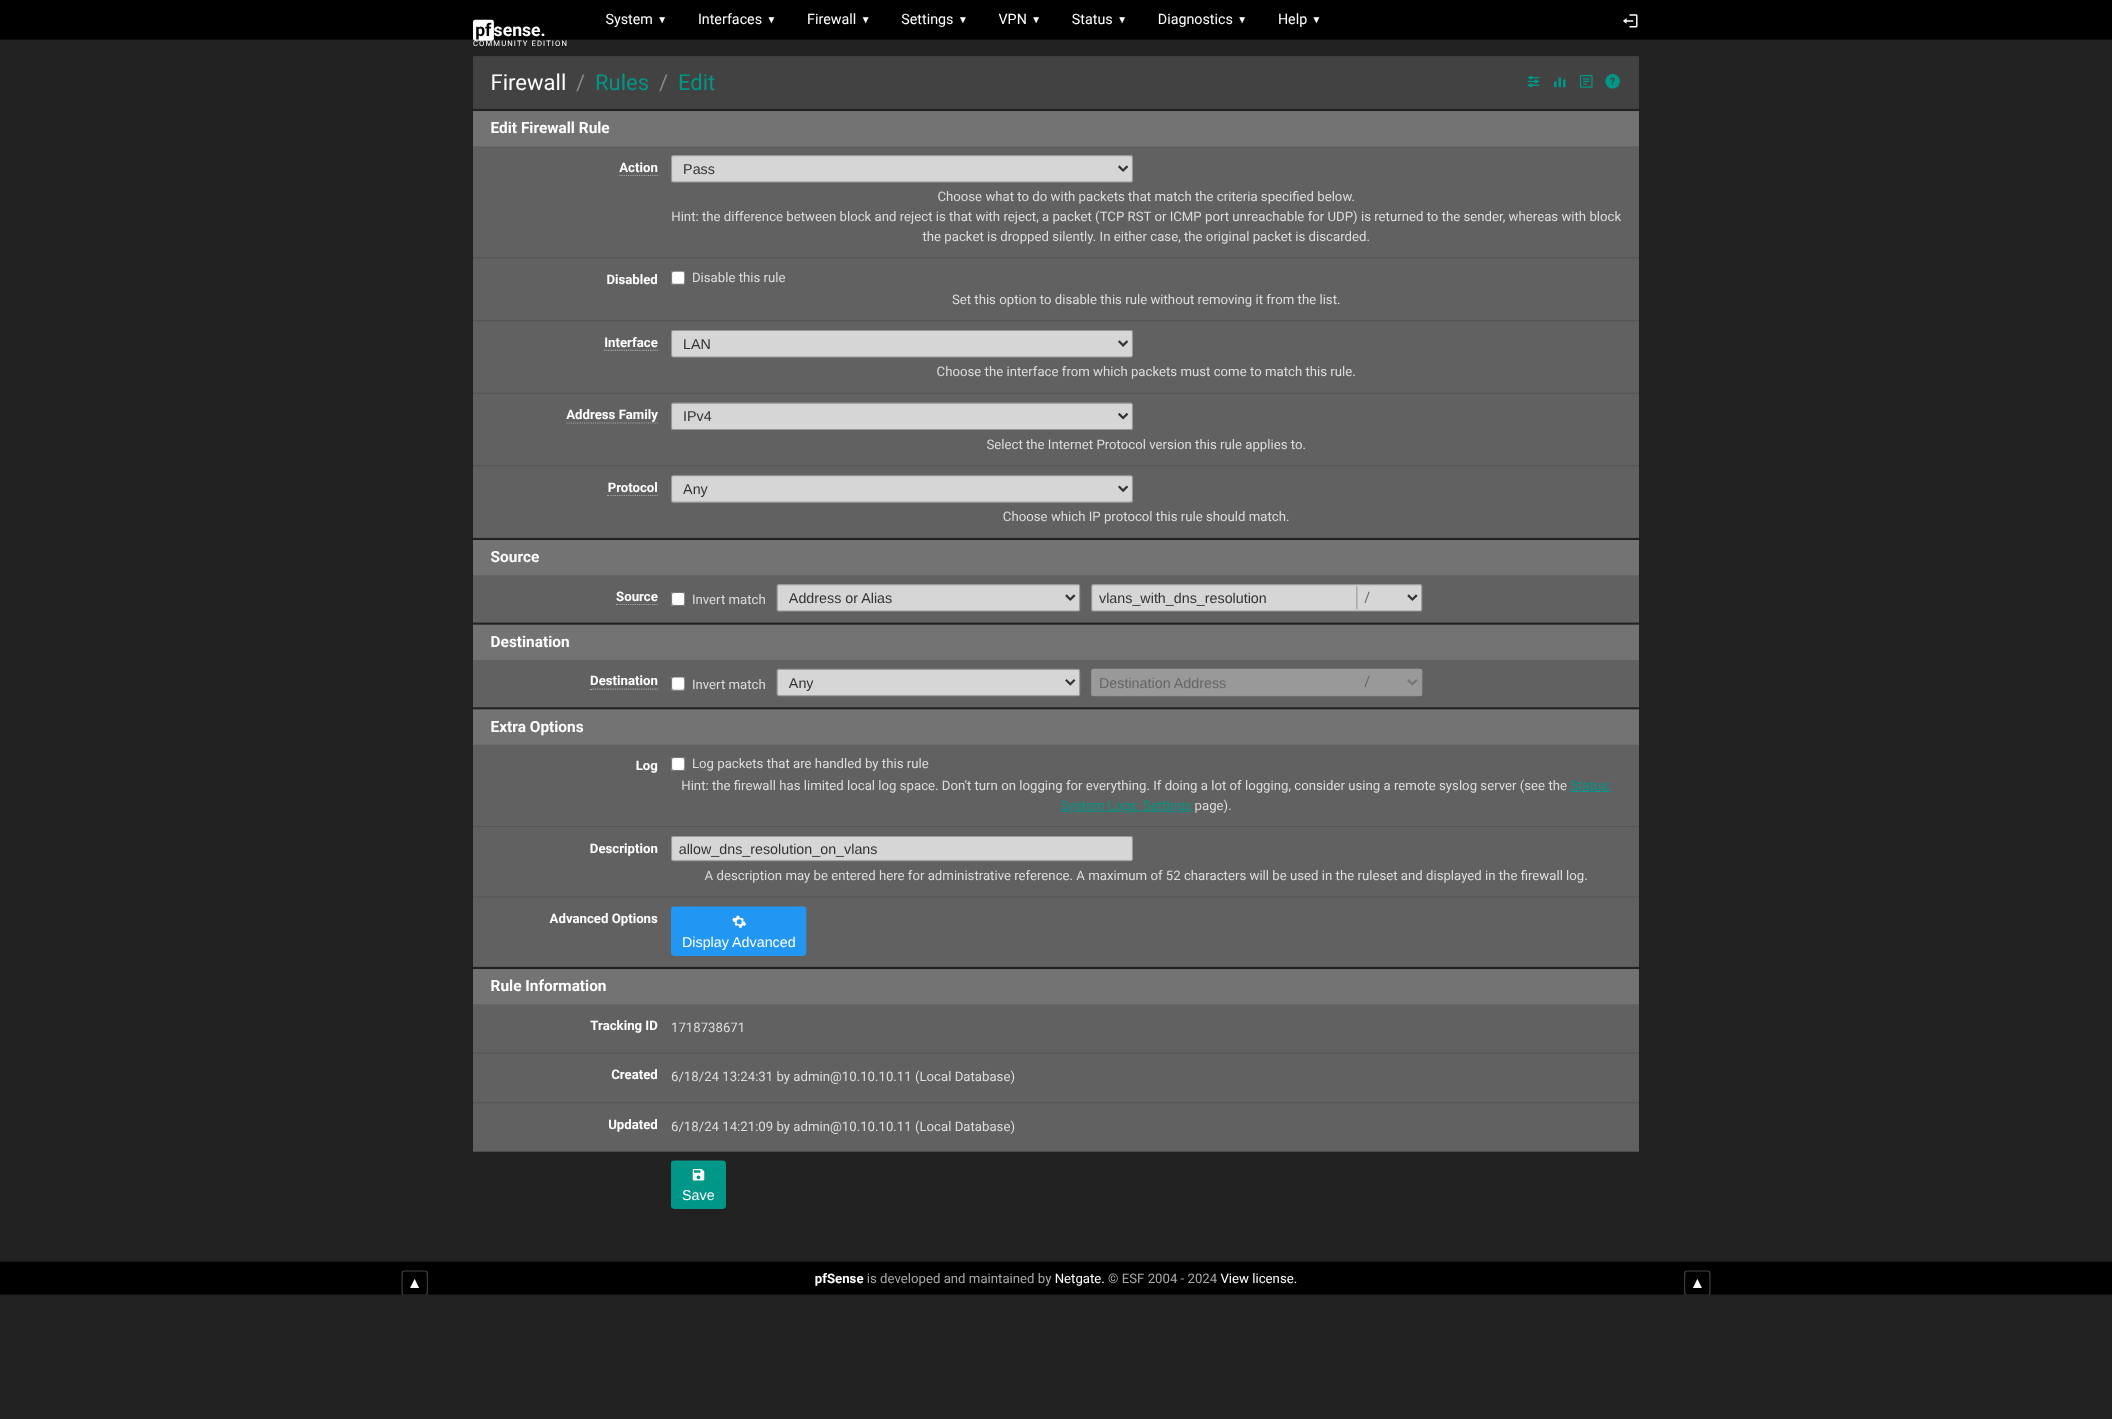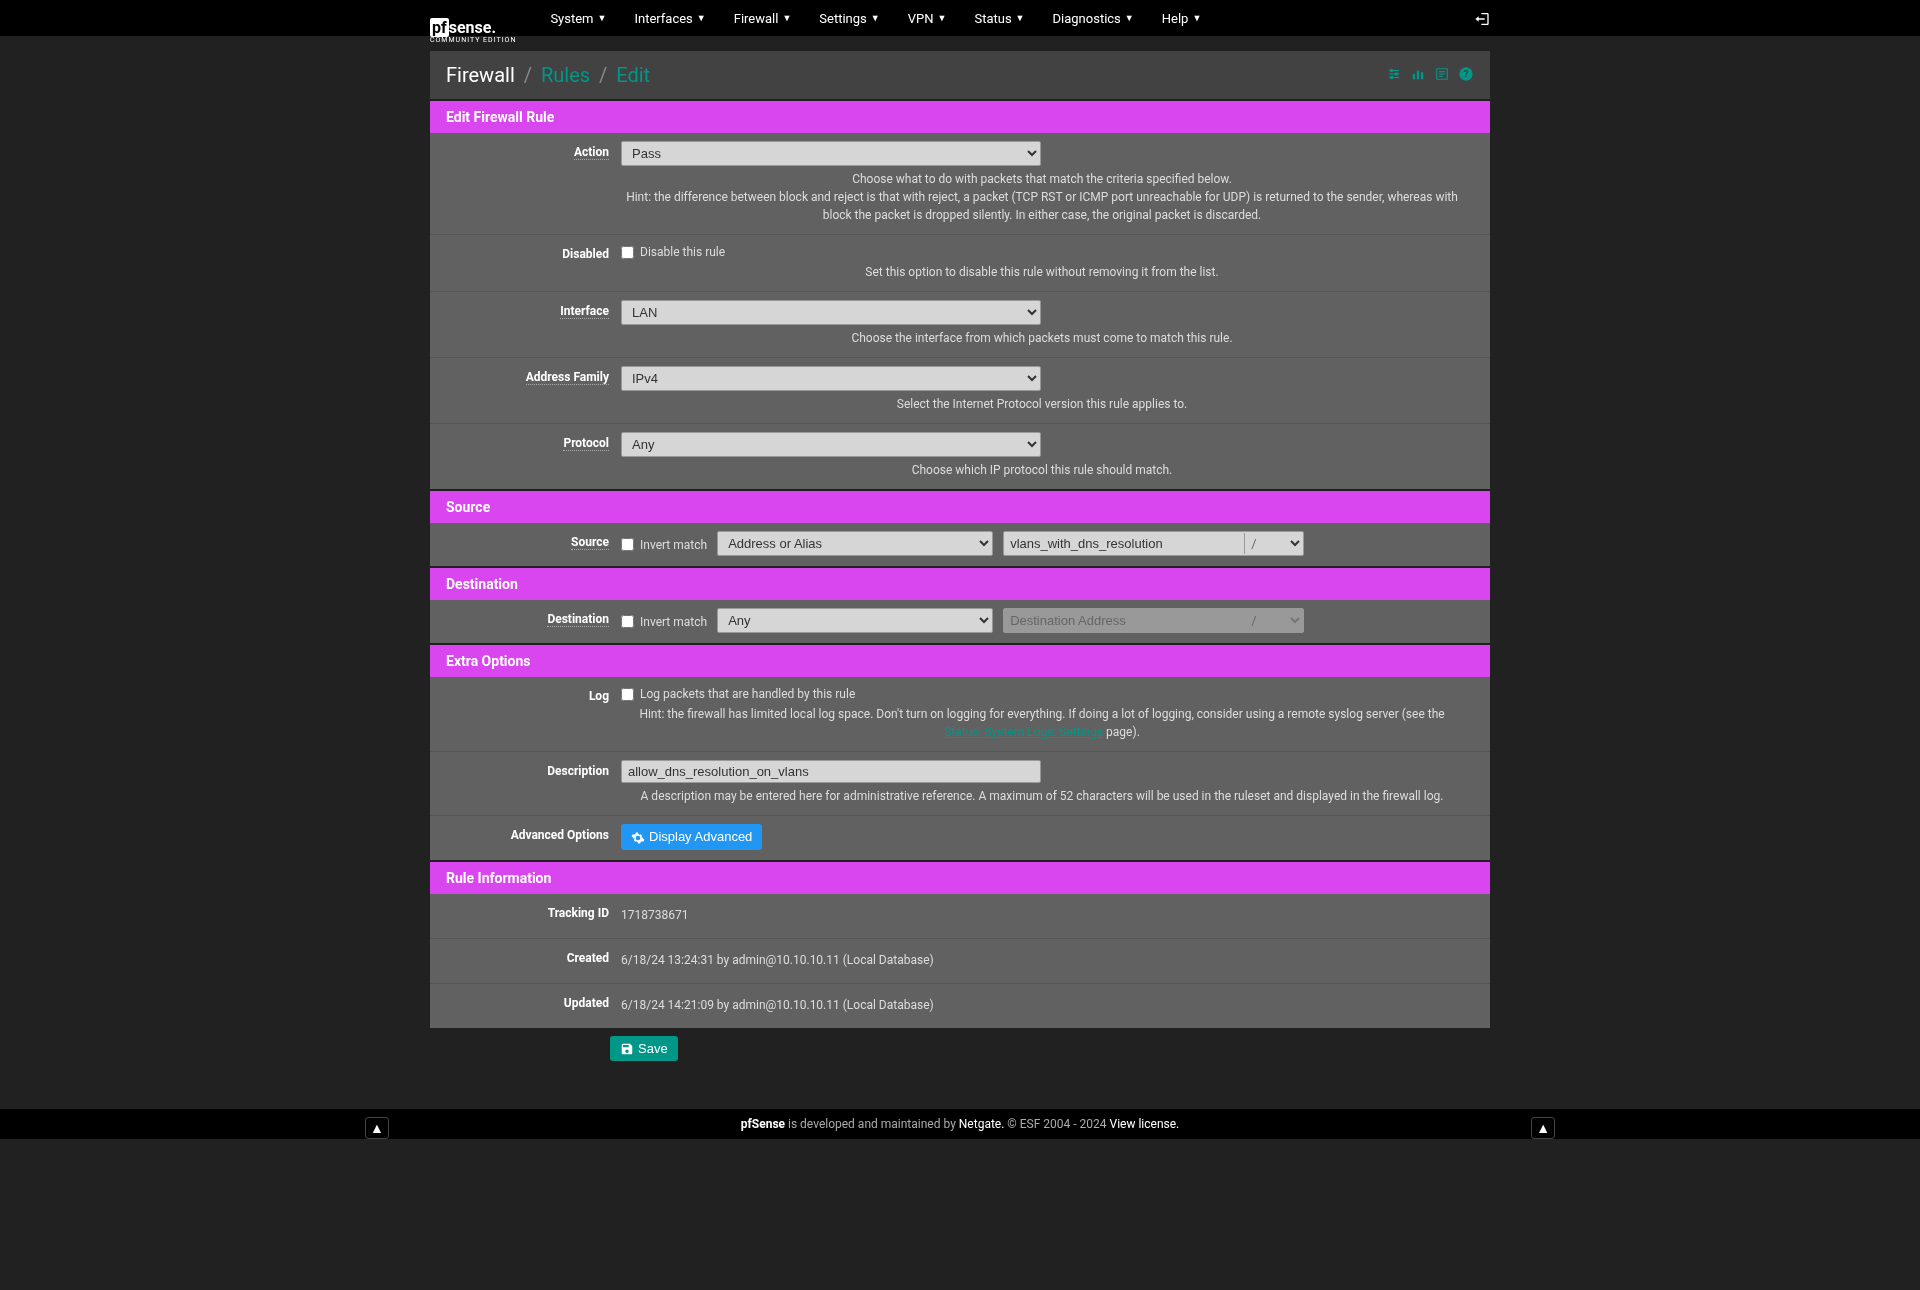--- a/index.html
+++ b/index.html
@@ -58,30 +58,30 @@
     .breadcrumb .sep { color: #888; margin: 0 4px; }
     .breadcrumb a { color: #009688; text-decoration: none; }
     .breadcrumb .current { color: #009688; }
     .breadcrumb-icons { display: flex; gap: 8px; }
     .breadcrumb-icons span { color: #009688; cursor: pointer; font-size: 16px; }
     .panel {
       margin-top: 2px;
       background: #616161;
     }
     .panel-heading {
-      background: #d946ef;
+      background: #737373;
       padding: 8px 16px;
       font-size: 14px;
       font-weight: bold;
       color: #fff;
     }
     .form-row {
       display: flex;
       border-bottom: 1px solid #555;
-      padding: 6px 11px;
+      padding: 6px 0;
     }
     .form-row:last-child { border-bottom: none; }
     .form-label {
       width: 180px;
       text-align: right;
       padding: 6px 12px 0 16px;
       font-size: 12px;
       font-weight: bold;
       color: #fff;
     }
@@ -123,20 +123,21 @@
     .btn {
       display: inline-flex;
       align-items: center;
       gap: 4px;
       padding: 5px 10px;
       border: none;
       border-radius: 3px;
       cursor: pointer;
       font-size: 13px;
       color: #fff;
+      flex-direction: column;
     }
     .btn-primary { background: #2196F3; }
     .btn-success { background: #009688; }
     .btn-save-wrap { padding: 8px 0 8px 180px; }
     .static-text { padding: 6px 0; color: #ddd; font-size: 12px; }
     .footer {
       background: #000;
       padding: 8px 0;
       margin-top: 40px;
       text-align: center;

